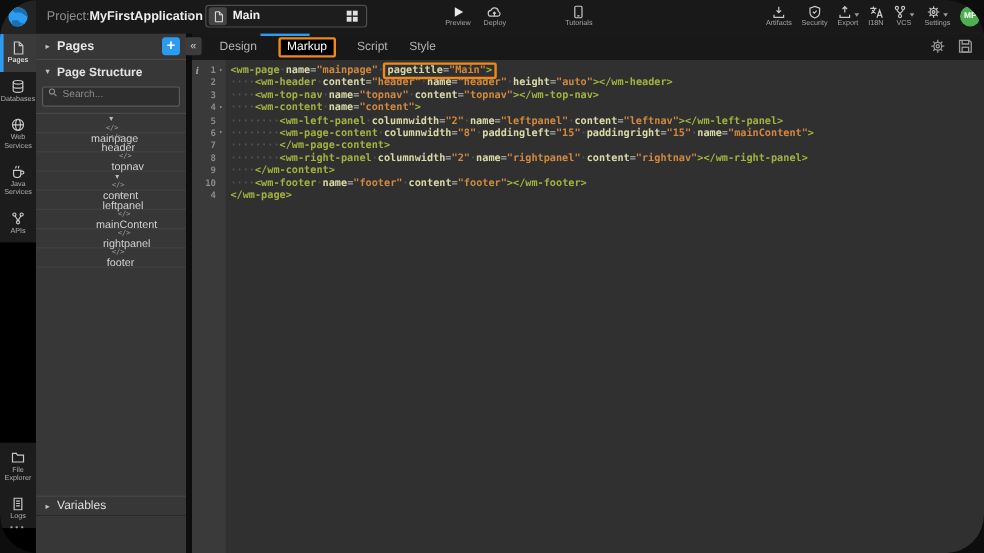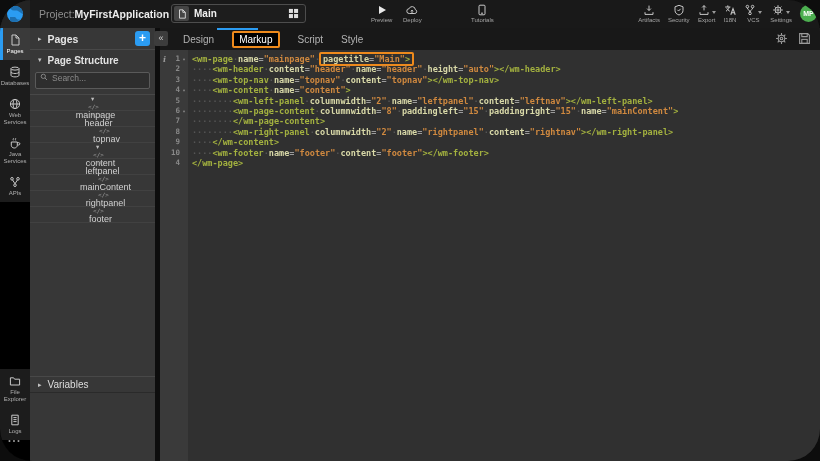--- a/index.html
+++ b/index.html
@@ -49,21 +49,21 @@
   .sec-row .arr{color:#c2c2c2;font-size:7px;margin-right:6px;}
   .sec-row .ttl{color:#e2e2e2;font-size:10px;font-weight:bold;}
   .search-wrap{padding:2px 5px 5px 5px;border-bottom:1px solid #484848;}
   .search-box{height:15px;background:#2e2e2e;border:1px solid #5a5a5a;border-radius:2px;
               display:flex;padding:0 4px;gap:4px;}
   .search-box .ph{color:#8b8b8b;font-size:8.5px;}
   .tree-row{height:15px;display:flex;align-items:center;border-bottom:1px solid #414141;cursor:pointer;flex-direction:column;}
   .tree-row .arr{width:9px;font-size:6.5px;color:#bdbdbd;flex:none;}
   .tree-row .cicon{font-family:"DejaVu Sans Mono",monospace;font-size:6px;color:#9c9c9c;margin-right:4px;flex:none;}
   .tree-row .tlabel{font-size:9px;color:#d2d2d2;}
-  .vars-row{position:absolute;left:0;right:0;top:348px;height:17px;display:flex;align-items:center;
+  .vars-row{position:absolute;left:0;right:0;top:385px;height:17px;display:flex;align-items:center;
             padding-left:8px;border-top:1px solid #484848;border-bottom:1px solid #2a2a2a;box-sizing:border-box;cursor:pointer;}
   .vars-row .arr{color:#c2c2c2;font-size:7px;margin-right:6px;}
   .vars-row .ttl{color:#dedede;font-size:10px;}
   .collapse-btn{position:absolute;left:154px;top:31px;width:14px;height:15px;background:#3c3c3c;
                 border-radius:2px;color:#d0d0d0;font-size:9px;line-height:15px;text-align:center;cursor:pointer;z-index:5;}
   
   .editor{position:absolute;left:160px;top:28px;width:660px;height:433px;background:#303030;}
   .tabbar{position:relative;height:22px;background:#181818;display:flex;align-items:center;padding-left:23px;gap:18px;}
   .tab{color:#b3b3b3;font-size:10px;cursor:pointer;}
   .tab.annotated{border:2px solid #ee8a1c;border-radius:2px;padding:1px 5px;background:#000000;color:#fff;}

